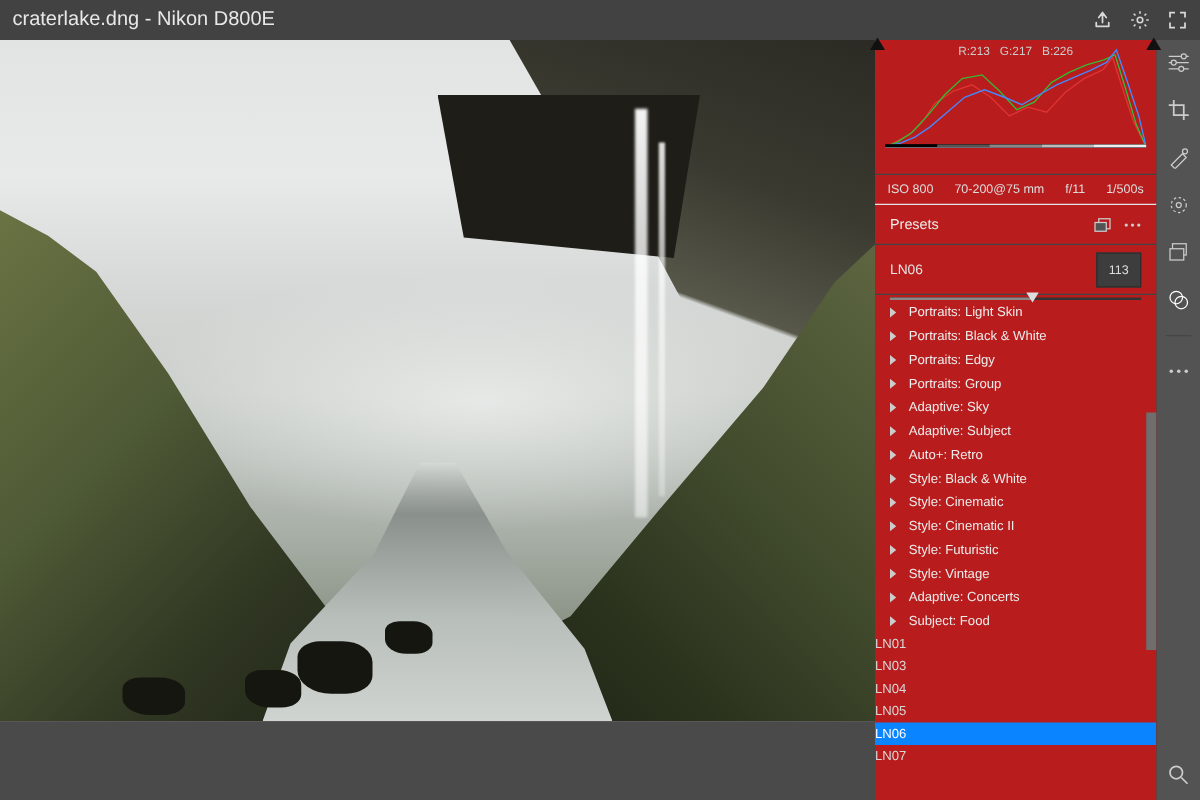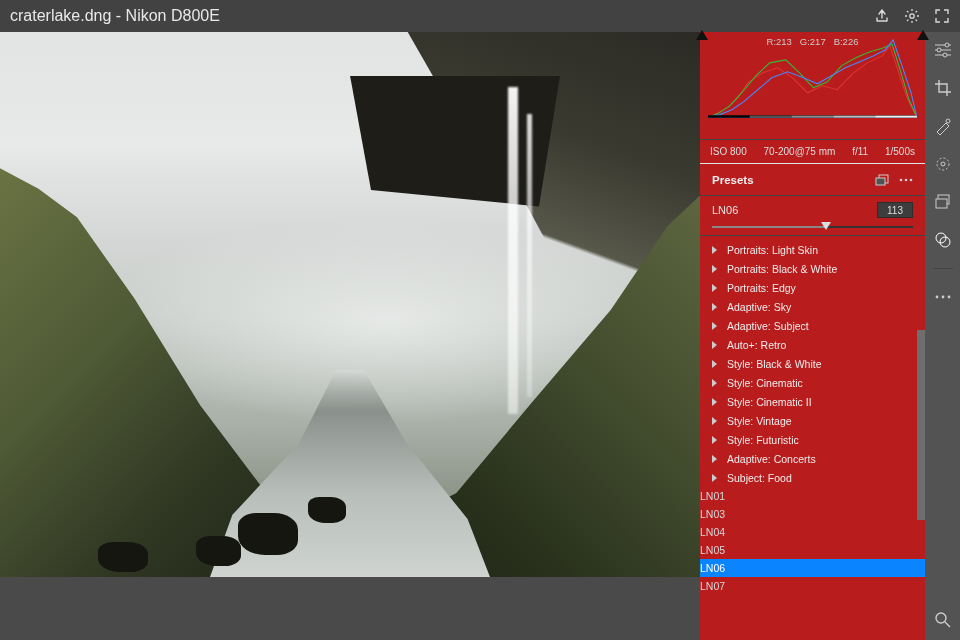--- a/index.html
+++ b/index.html
@@ -20,27 +20,27 @@
   .histo{width:100%;height:80px;position:relative}
   .histo svg{position:absolute;inset:0}
   .rgb-readout{font-size:9.5px;color:#ccc;text-align:center;position:absolute;top:4px;left:0;right:0}
   .clip-tri{width:0;height:0;border-left:6px solid transparent;border-right:6px solid transparent;border-bottom:10px solid #111;position:absolute;top:-2px}
   .clip-left{left:-4px}
   .clip-right{right:-4px}
   .metabar{height:24px;display:flex;align-items:center;justify-content:space-between;padding:0 10px;font-size:10px;color:#ddd;border-bottom:1px solid #e5e5e5}
   .metabar span{white-space:nowrap}
   
   .panel-head{height:32px;display:flex;align-items:center;justify-content:space-between;padding:0 12px;border-bottom:1px solid #444}
-  .panel-head .title{font-weight:700;font-size:11.5px;color:#eee}
+  .panel-head .title{font-weight:400;font-size:11.5px;color:#eee}
   .panel-head .tools{display:flex;gap:10px;align-items:center}
   
   .preset-amt{height:40px;padding:6px 12px 0 12px;position:relative;border-bottom:1px solid #444}
   .preset-amt-row{display:flex;justify-content:space-between;align-items:center}
   .preset-amt-label{font-size:11px;color:#e4e4e4}
-  .preset-amt-val{width:36px;height:16px;background:#3d3d3d;border:1px solid #2d2d2d;color:#ddd;font-size:10px;text-align:center;display:flex;align-items:center;justify-content:center}
+  .preset-amt-val{width:36px;height:28px;background:#3d3d3d;border:1px solid #2d2d2d;color:#ddd;font-size:10px;text-align:center;display:flex;align-items:center;justify-content:center}
   .preset-amt-track{margin-top:8px;height:2px;background:#333;position:relative}
   .preset-amt-fill{position:absolute;left:0;top:0;bottom:0;background:#888;width:56.5%}
   .preset-amt-thumb{position:absolute;top:-4px;width:0;height:0;border-left:5px solid transparent;border-right:5px solid transparent;border-top:8px solid #ddd;left:56.5%;transform:translateX(-50%)}
   
   .preset-list{flex:1;overflow:hidden;padding-top:4px}
   .preset-grp{height:19px;display:flex;align-items:center;gap:10px;padding-left:12px;cursor:pointer;color:#ececec;font-size:10.5px}
   .preset-grp .tri{width:0;height:0;border-top:4px solid transparent;border-bottom:4px solid transparent;border-left:5px solid #ccc}
   .preset-grp.expanded .tri{border-left:4px solid transparent;border-right:4px solid transparent;border-top:5px solid #ccc;border-bottom:none}
   .preset-item{height:18px;display:flex;align-items:center;font-size:10.5px;color:#d8d8d8;cursor:pointer}
   .preset-item.selected{background:#0a84ff;color:#fff}
@@ -184,20 +184,24 @@
         <div class="preset-grp">
           <span class="tri"></span>
           <span>Portraits: Black &amp; White</span>
         </div>
         <div class="preset-grp">
           <span class="tri"></span>
           <span>Portraits: Edgy</span>
         </div>
         <div class="preset-grp">
           <span class="tri"></span>
+          <span>Portraits: Group</span>
+        </div>
+        <div class="preset-grp">
+          <span class="tri"></span>
           <span>Adaptive: Sky</span>
         </div>
         <div class="preset-grp">
           <span class="tri"></span>
           <span>Adaptive: Subject</span>
         </div>
         <div class="preset-grp">
           <span class="tri"></span>
           <span>Auto+: Retro</span>
         </div>
@@ -208,25 +212,25 @@
         <div class="preset-grp">
           <span class="tri"></span>
           <span>Style: Cinematic</span>
         </div>
         <div class="preset-grp">
           <span class="tri"></span>
           <span>Style: Cinematic II</span>
         </div>
         <div class="preset-grp">
           <span class="tri"></span>
+          <span>Style: Futuristic</span>
+        </div>
+        <div class="preset-grp">
+          <span class="tri"></span>
           <span>Style: Vintage</span>
-        </div>
-        <div class="preset-grp">
-          <span class="tri"></span>
-          <span>Style: Futuristic</span>
         </div>
         <div class="preset-grp">
           <span class="tri"></span>
           <span>Adaptive: Concerts</span>
         </div>
         <div class="preset-grp">
           <span class="tri"></span>
           <span>Subject: Food</span>
         </div>
         <div class="preset-item">LN01</div>

